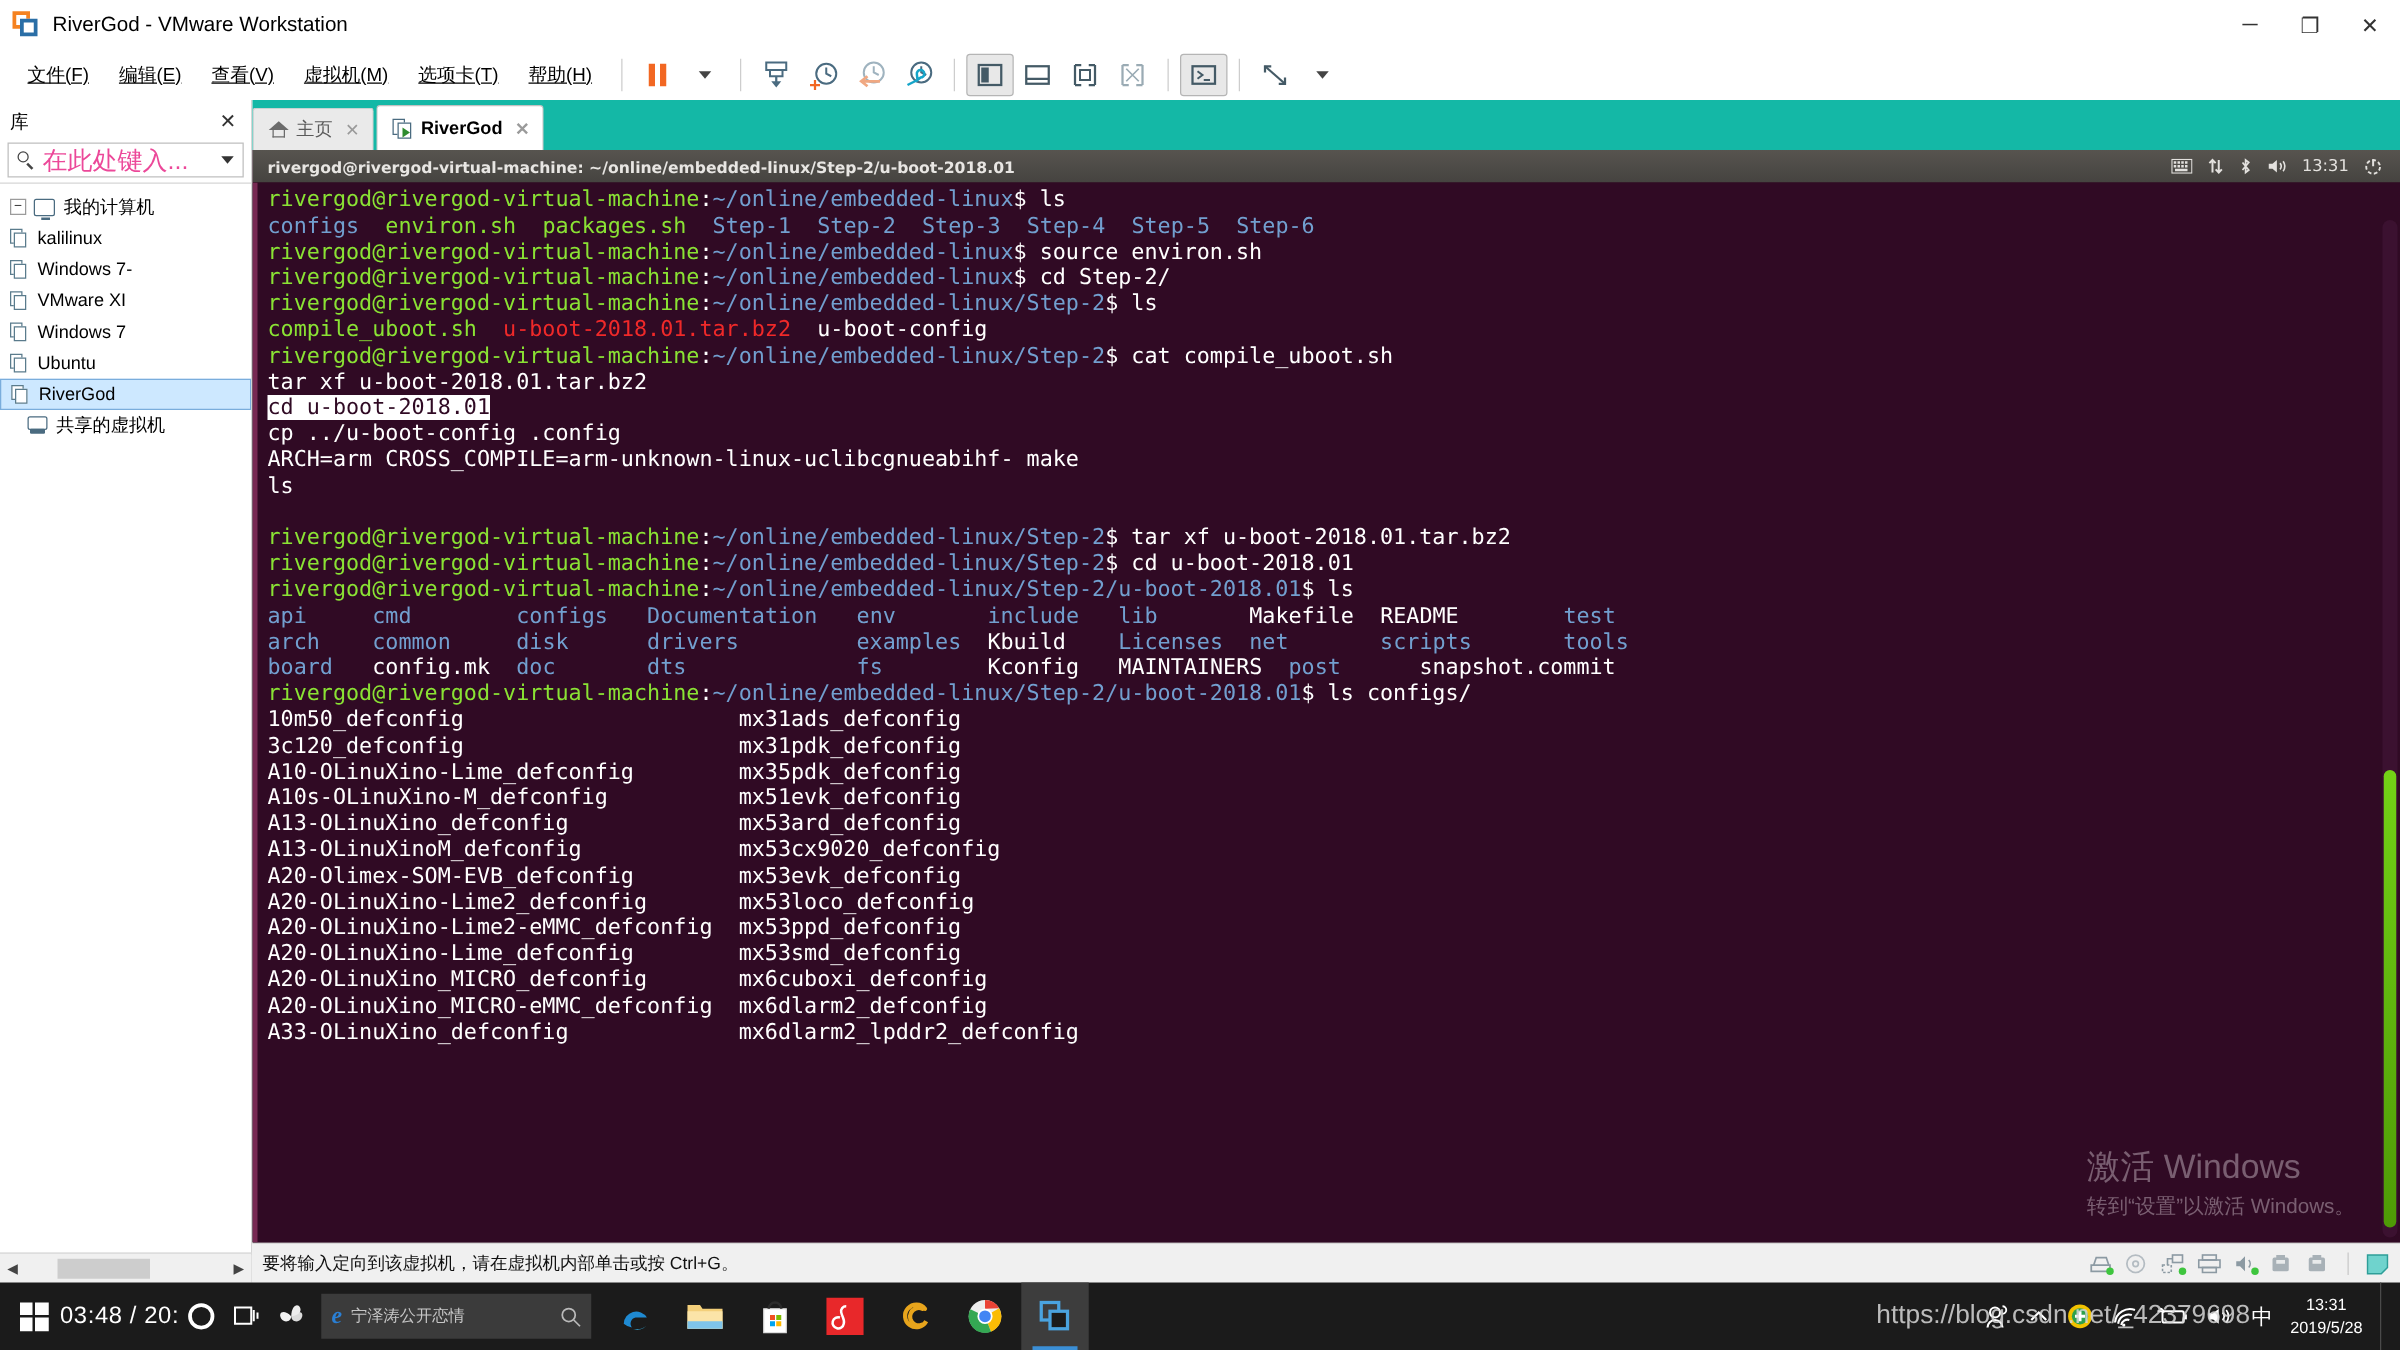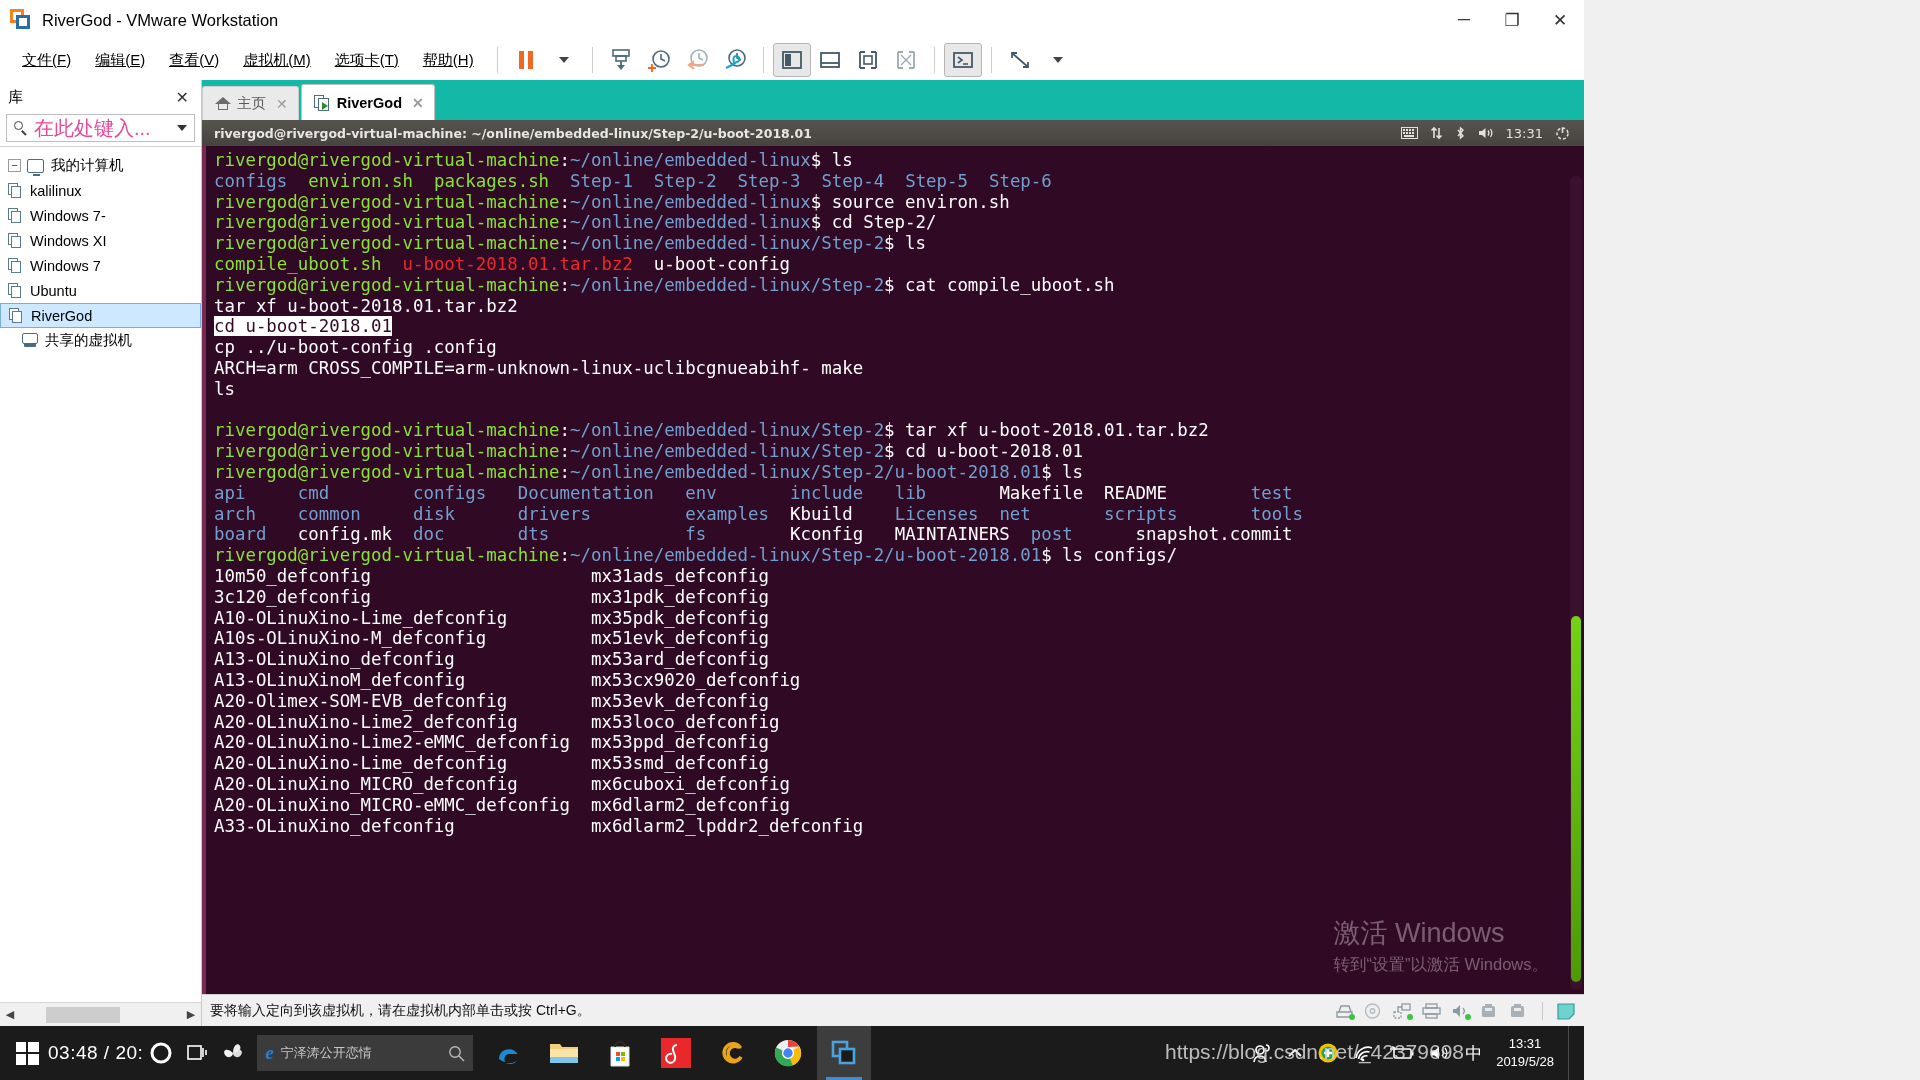--- a/index.html
+++ b/index.html
@@ -5,21 +5,21 @@
   * { box-sizing: border-box; margin:0; padding:0; }
   html,body { width:1920px; height:1080px; overflow:hidden; }
   body {
     font-family: "Liberation Sans", sans-serif;
     background:#f0f0f0;
     font-size:13px;
     color:#000;
   }
 
   
-  #vmware { width:1584px; height:1080px; display:flex; flex-direction:column; background:#ffffff; }
+  #vmware { width:1920px; height:1080px; display:flex; flex-direction:column; background:#ffffff; }
 
   
   .titlebar { height:40px; background:#ffffff; display:flex; align-items:center;
               padding-left:10px; flex:0 0 40px; }
   .vm-logo { width:22px; height:22px; position:relative; margin-right:10px; flex:0 0 22px;}
   .vm-logo .sq1 { position:absolute; left:0; top:0; width:14px; height:14px;
       border:3px solid #f58220; background:transparent; }
   .vm-logo .sq2 { position:absolute; left:6px; top:6px; width:14px; height:14px;
       border:3px solid #2a6ea6; background:#fff; }
   .title-text { font-size:16.5px; color:#000; font-family:"Liberation Sans",sans-serif; }
@@ -332,21 +332,21 @@
               <i class="a"></i>
               <i class="b"></i>
             </span>
           <span>Windows 7-</span>
         </div>
         <div class="tree-row indent1">
           <span class="icon-vm">
               <i class="a"></i>
               <i class="b"></i>
             </span>
-          <span>Windows XI</span>
+          <span>VMware XI</span>
         </div>
         <div class="tree-row indent1">
           <span class="icon-vm">
               <i class="a"></i>
               <i class="b"></i>
             </span>
           <span>Windows 7</span>
         </div>
         <div class="tree-row indent1">
           <span class="icon-vm">

